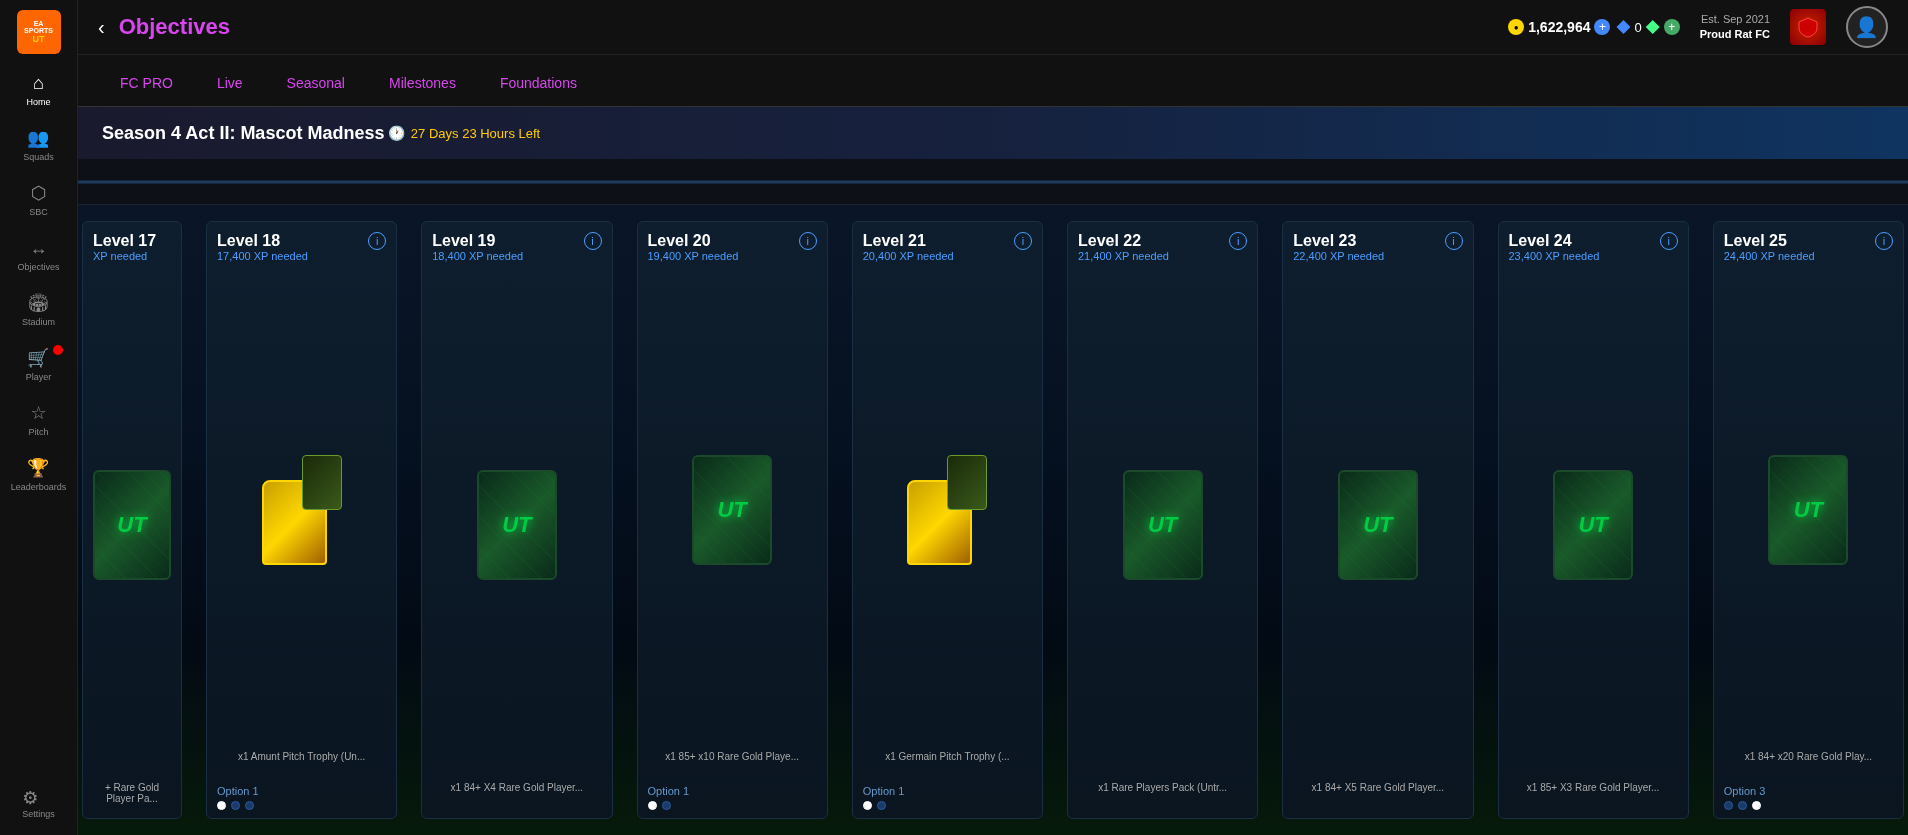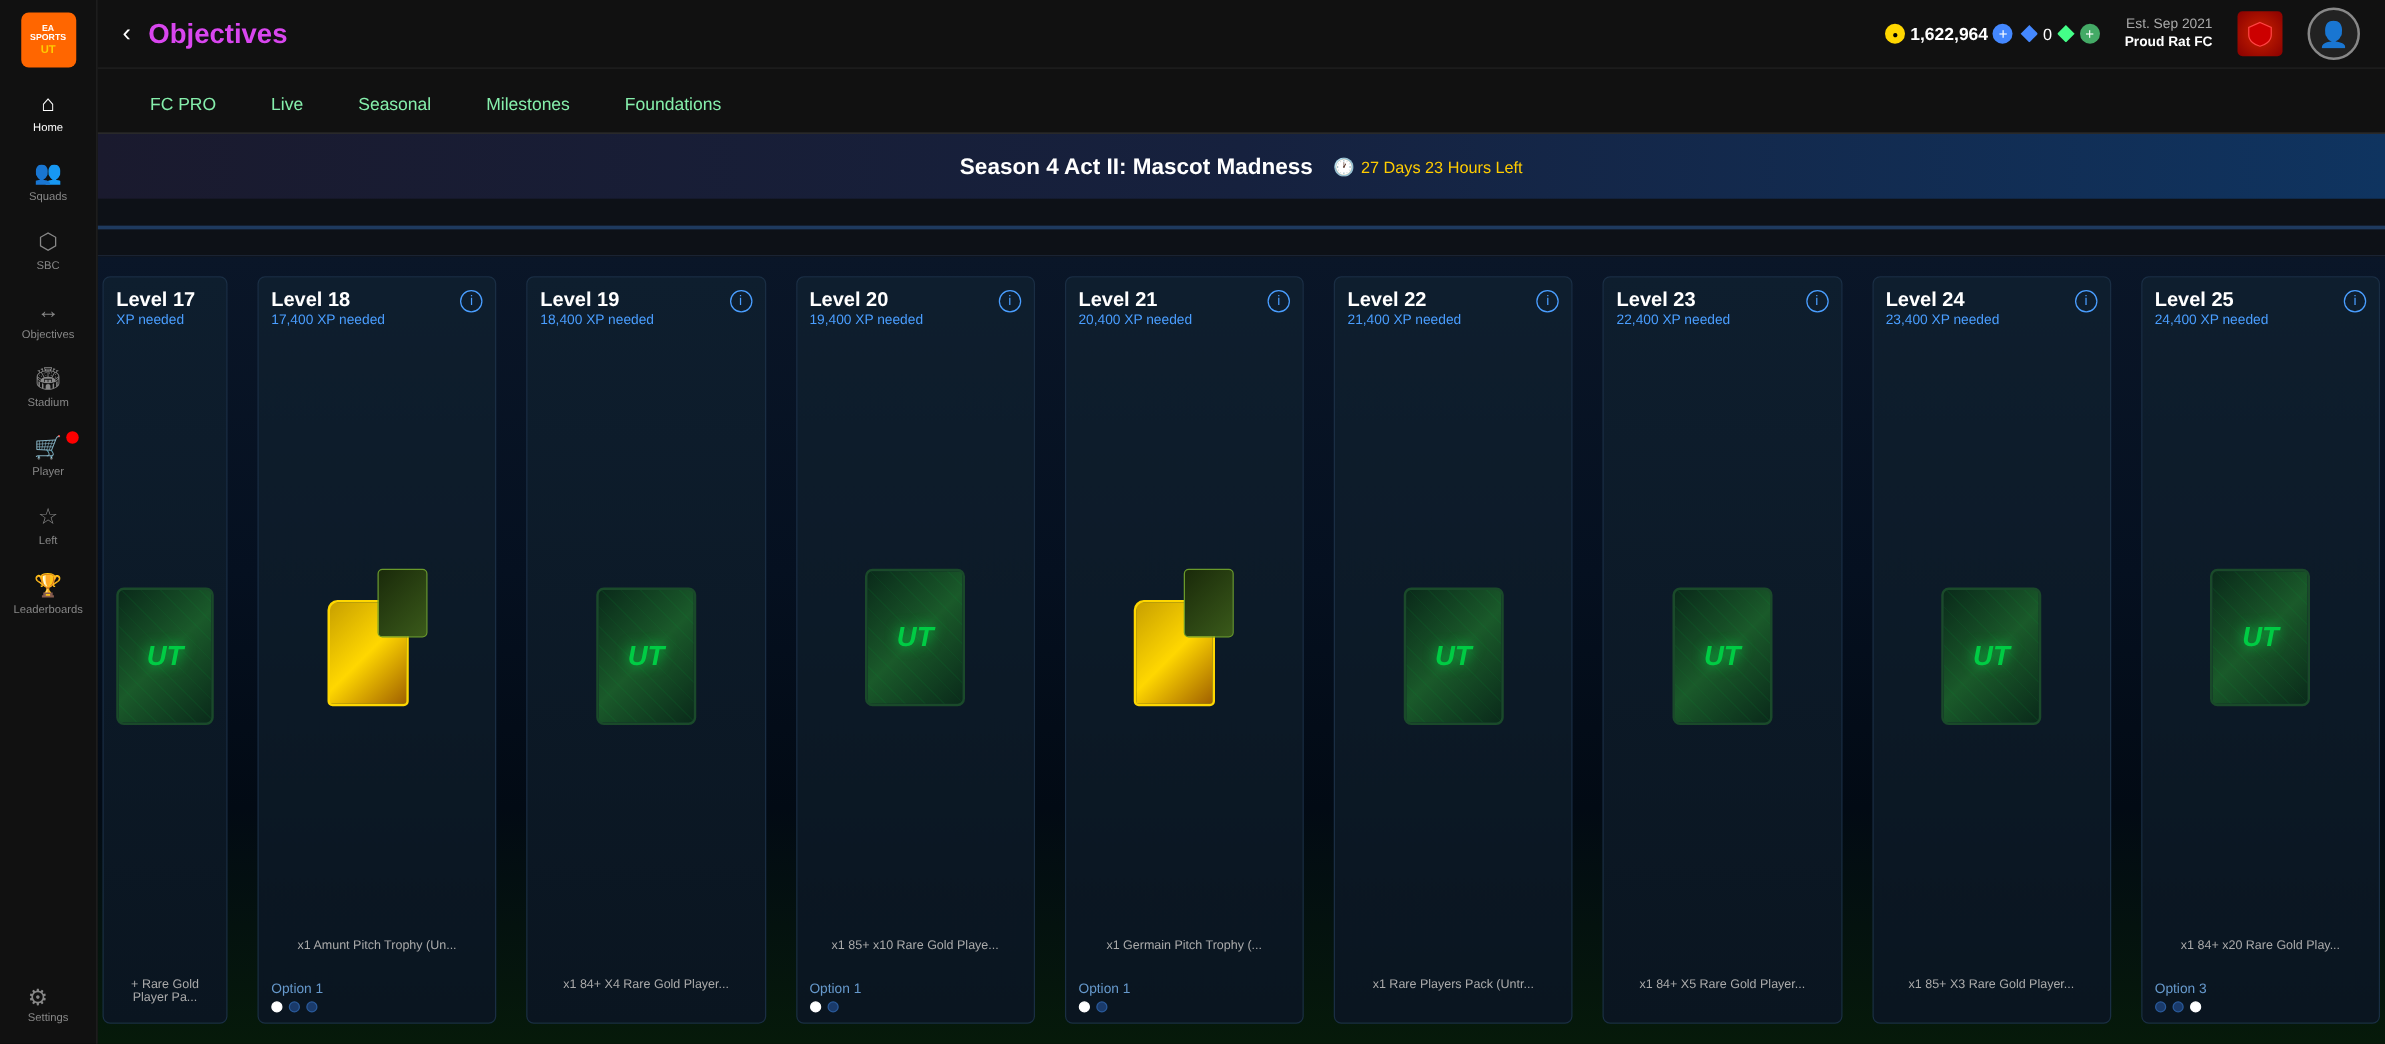--- a/index.html
+++ b/index.html
@@ -182,44 +182,43 @@
       background: #111;
       display: flex;
       align-items: flex-end;
       padding: 0 20px;
       border-bottom: 1px solid #333;
       z-index: 8;
     }
     .tab {
       padding: 12px 22px;
       font-size: 14px;
-      color: #86efac;
+      color: #d946ef;
       cursor: pointer;
       border-bottom: 3px solid transparent;
       white-space: nowrap;
     }
     .tab.active {
       color: white;
       border-bottom: 3px solid white;
       background: rgba(255,255,255,0.05);
     }
 
     
     .season-info {
       position: absolute;
       left: 78px; top: 107px;
       right: 0;
       height: 52px;
       background: linear-gradient(90deg, #1a1a2e 0%, #16213e 50%, #0f3460 100%);
       display: flex;
       align-items: center;
       padding: 4px 24px;
-      gap: 16px;
+      gap: 4px;
       z-index: 7;
-      justify-content: center;
     }
     .season-title {
       font-size: 18px;
       font-weight: bold;
       color: white;
     }
     .time-left {
       font-size: 13px;
       color: #ffcc00;
       display: flex;
@@ -468,21 +467,21 @@
       <div class="nav-icon">🏟</div>
       <div class="nav-label">Stadium</div>
     </div>
     <div class="nav-item" style="position:relative;">
       <div class="nav-icon">🛒</div>
       <div class="store-badge"></div>
       <div class="nav-label">Player</div>
     </div>
     <div class="nav-item">
       <div class="nav-icon">☆</div>
-      <div class="nav-label">Left</div>
+      <div class="nav-label">Pitch</div>
     </div>
     <div class="nav-item">
       <div class="nav-icon">🏆</div>
       <div class="nav-label">Leaderboards</div>
     </div>
   </div>
   <div class="sidebar-settings">
     <span>⚙</span>
     <div class="nav-label">Settings</div>
   </div>

